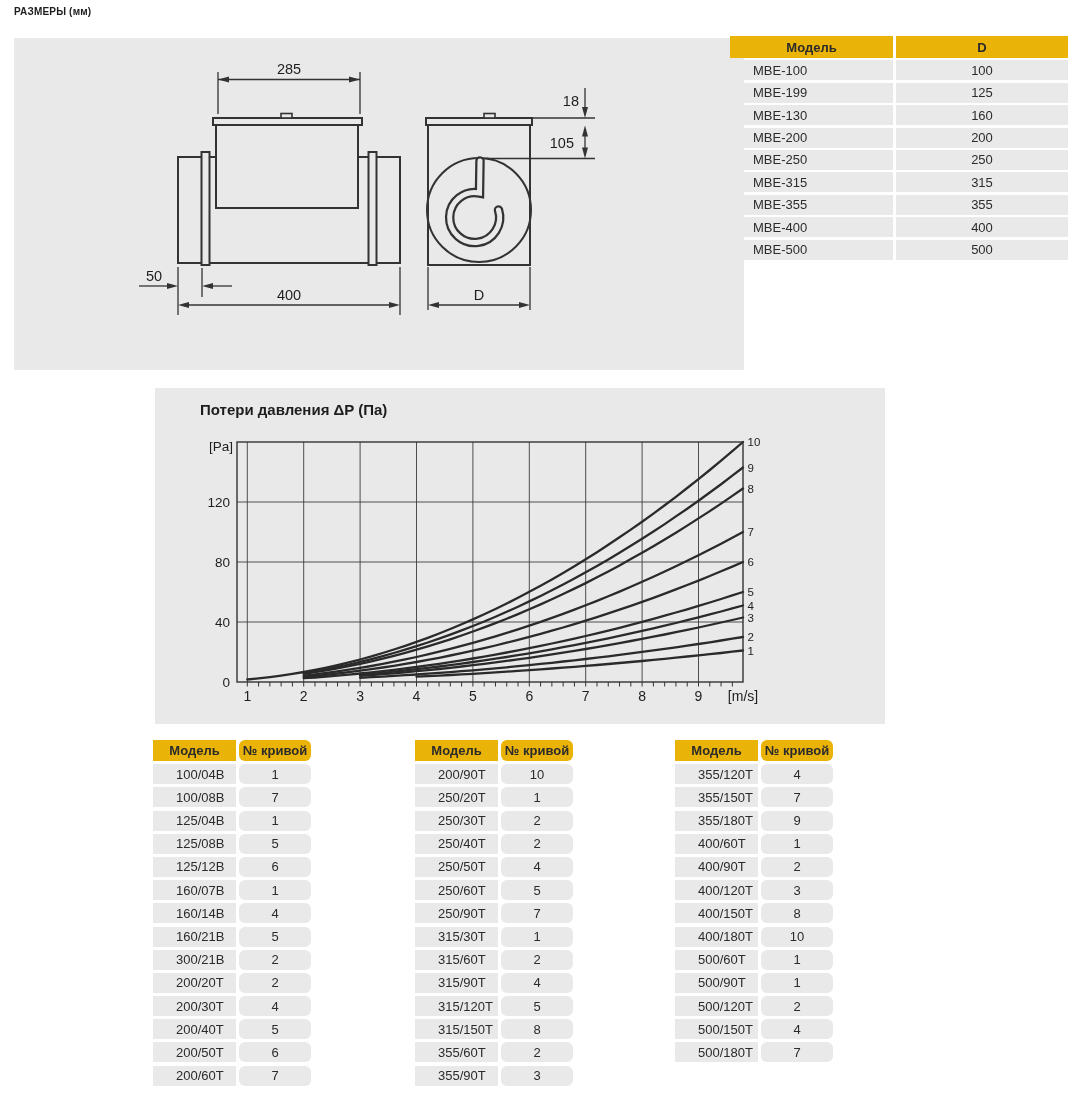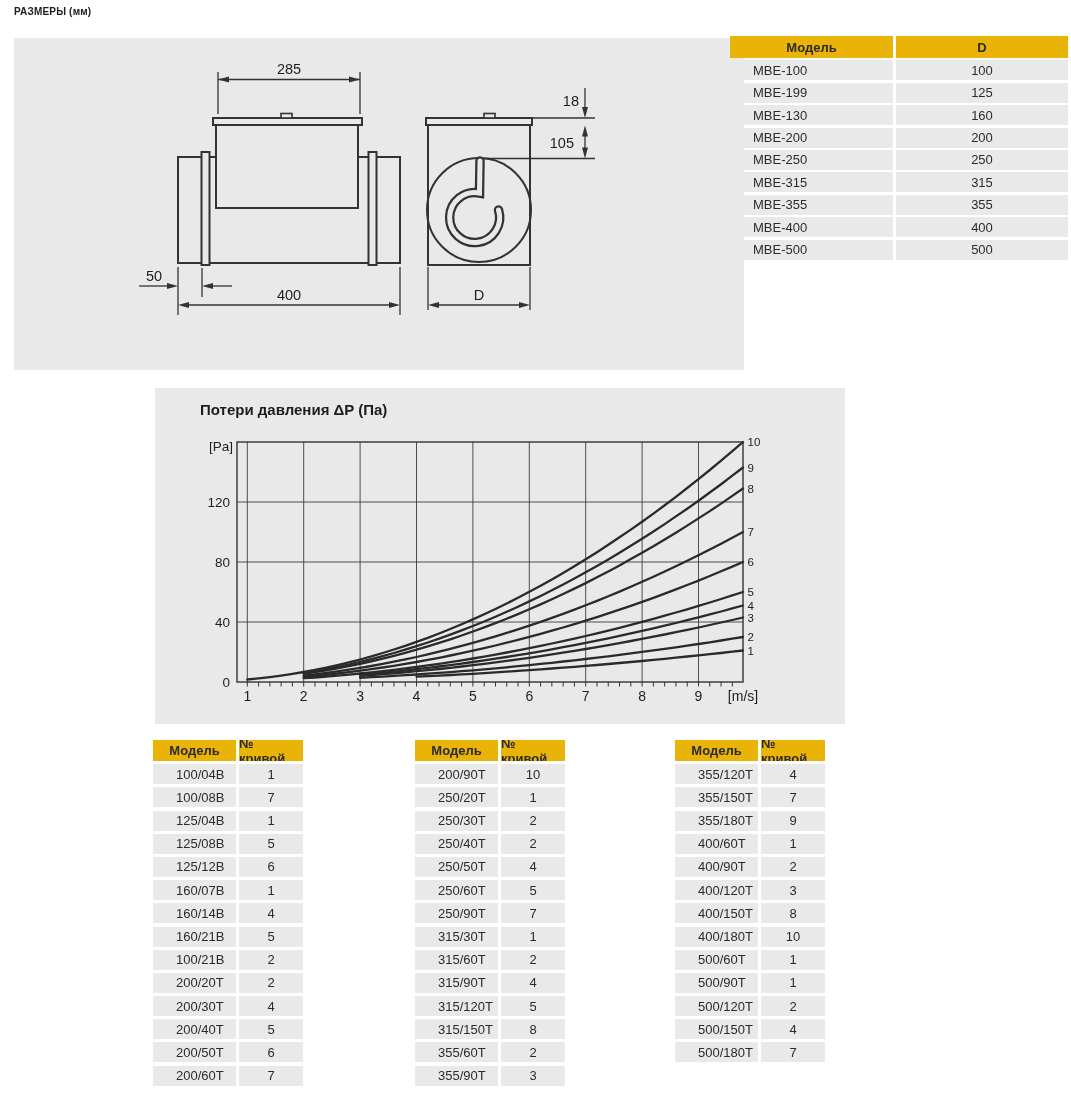--- a/index.html
+++ b/index.html
@@ -7,21 +7,21 @@
     width:1071px;height:1099px;position:relative;background:#ffffff;
     font-family:"Liberation Sans",sans-serif;color:#262626;
     -webkit-font-smoothing:antialiased;
   }
   .page-title{
     position:absolute;left:14px;top:6px;margin:0;
     font-size:10px;font-weight:bold;letter-spacing:.2px;color:#1d1d1d;
   }
   .panel{position:absolute;background:#e9e9e9;}
   #drawing-panel{left:14px;top:38px;width:730px;height:332px;}
-  #chart-panel{left:155px;top:388px;width:690px;height:336px;}
+  #chart-panel{left:155px;top:388px;width:690px;height:336px;padding-left:40px;}
   #chart-panel .chart-title{
     position:absolute;left:45px;top:13px;font-size:15px;font-weight:bold;color:#1d1d1d;
   }
   #chart-svg{position:absolute;left:0;top:0;}
   svg text{font-family:"Liberation Sans",sans-serif;fill:#1e1e1e;}
 
   .tbl{position:absolute;font-size:13px;color:#2b2b2b;}
   .tbl .row{display:flex;}
   .tbl .cell{background:#e9e9e9;display:flex;align-items:center;overflow:hidden;}
   .tbl .cell.c1{justify-content:flex-start;padding-left:23px;box-sizing:border-box;margin-right:3px;}
@@ -33,21 +33,21 @@
   #size-table .row{margin-bottom:2.4px;}
   #size-table .cell{height:20px;}
   #size-table .row.hdr .cell{height:22px;}
   #size-table .c1{width:163px;}
   #size-table .c2{width:172px;}
 
   .curve-tbl .row{margin-bottom:3.2px;}
   .curve-tbl .cell{height:20px;}
   .curve-tbl .row.hdr .cell{height:21px;}
   .curve-tbl .c1{width:83px;}
-  .curve-tbl .c2{width:64px;}
+  .curve-tbl .c2{width:72px;border-radius:6px;}
   #curve-table-1{left:153px;top:740px;}
   #curve-table-2{left:415px;top:740px;}
   #curve-table-3{left:675px;top:740px;}
 </style>
 </head>
 <body>
 
 <h1 class="page-title">РАЗМЕРЫ (мм)</h1>
 
 <section class="panel" id="drawing-panel">
@@ -291,21 +291,21 @@
     </div>
     <div class="row">
       <div class="cell c1">160/14В</div>
       <div class="cell c2">4</div>
     </div>
     <div class="row">
       <div class="cell c1">160/21В</div>
       <div class="cell c2">5</div>
     </div>
     <div class="row">
-      <div class="cell c1">100/21В</div>
+      <div class="cell c1">300/21В</div>
       <div class="cell c2">2</div>
     </div>
     <div class="row">
       <div class="cell c1">200/20Т</div>
       <div class="cell c2">2</div>
     </div>
     <div class="row">
       <div class="cell c1">200/30Т</div>
       <div class="cell c2">4</div>
     </div>

